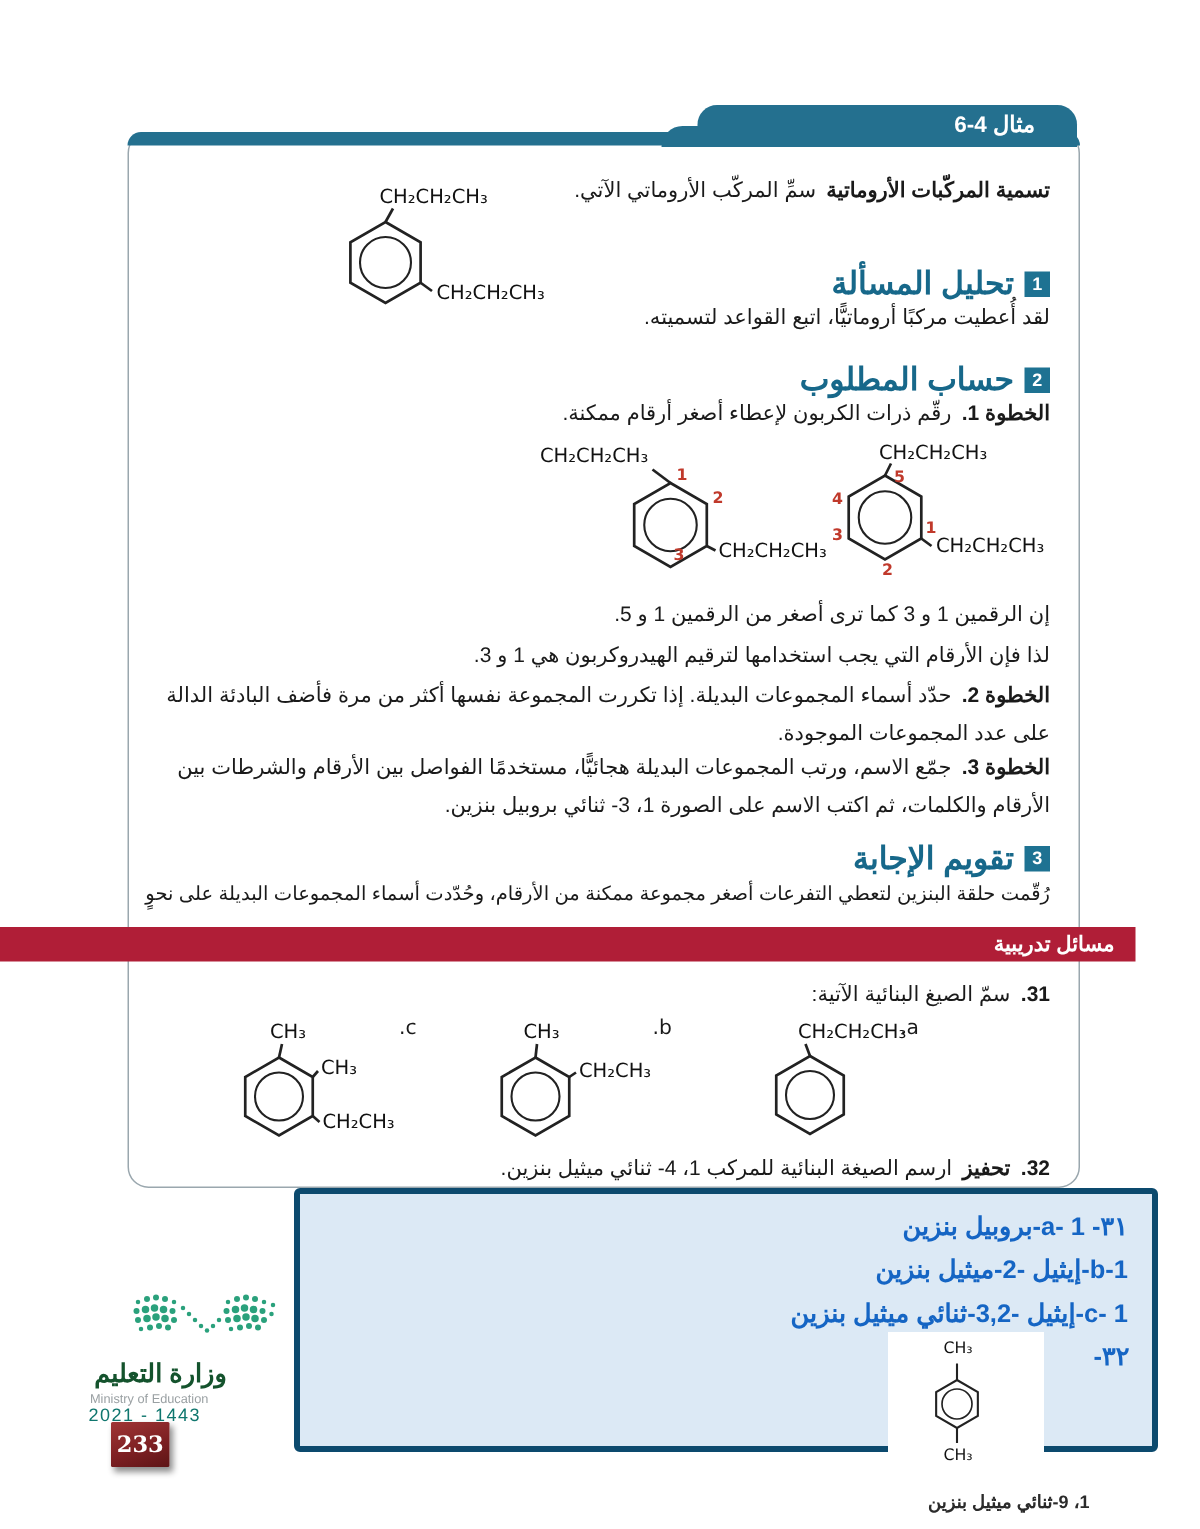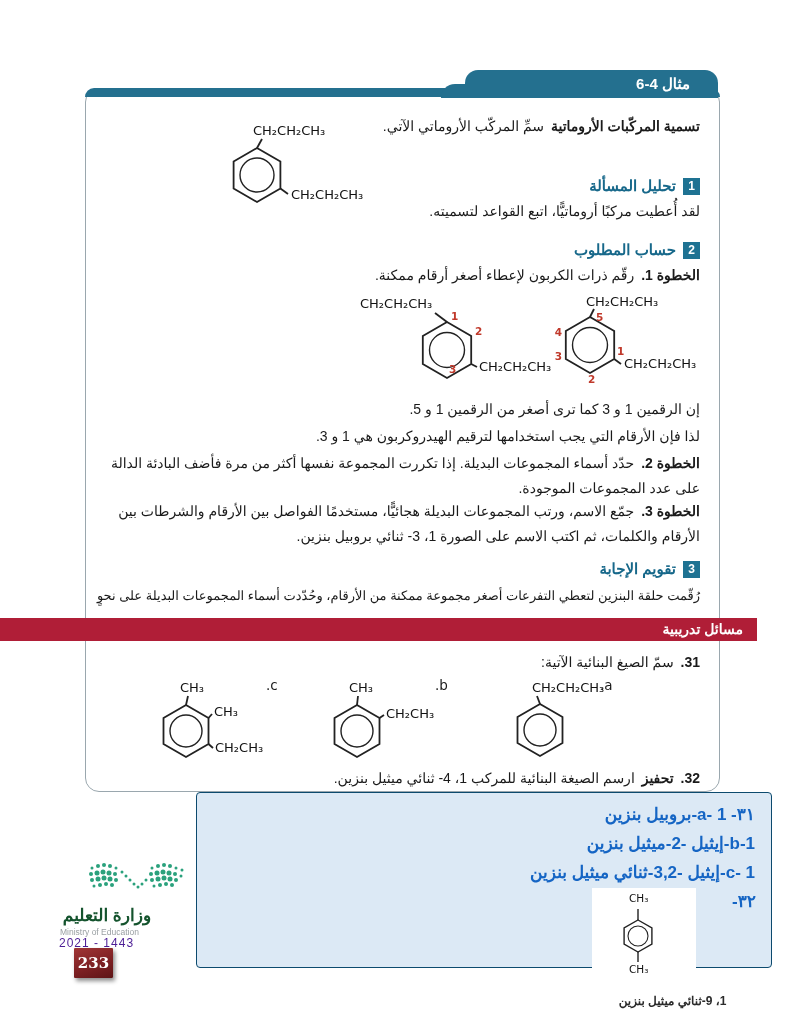--- a/index.html
+++ b/index.html
@@ -15,49 +15,49 @@
   .card{position:absolute;left:85px;top:88px;width:633px;height:702px;background:#fff;
        border:1.5px solid #9aa7ae;border-radius:14px;z-index:1;}
   .card::before{content:"";position:absolute;top:-1px;left:-1px;right:-1px;height:9px;
        background:#24708f;border-radius:13px 13px 0 0;}
   
   .t{position:absolute;direction:rtl;text-align:right;font-size:14px;line-height:25px;z-index:3;margin:0;}
   .t b{margin-left:3px;}
   .sechead{position:absolute;direction:rtl;display:flex;align-items:center;gap:7px;z-index:3;}
   .badge{display:inline-block;width:17px;height:17px;background:#1e7292;color:#fff;font-size:12px;
        font-weight:bold;text-align:center;line-height:17px;}
-  .sectitle{color:#17688a;font-weight:bold;font-size:15px;}
+  .sectitle{color:#17688a;font-weight:bold;font-size:21px;}
   .banner{position:absolute;left:0;top:618px;width:757px;height:23px;background:#b01e37;z-index:4;
        direction:rtl;color:#fff;font-weight:bold;font-size:14px;line-height:23px;padding-right:14px;
        box-sizing:border-box;}
   
   .mol{position:absolute;z-index:3;}
   .mol svg{display:block;}
   .ring{fill:none;stroke:#222;stroke-width:1.8;}
   .ringc{fill:none;stroke:#222;stroke-width:1.4;}
   .bond{stroke:#222;stroke-width:1.8;}
   .formula{font-family:"DejaVu Sans",sans-serif;font-size:13px;fill:#111;}
   .fsmall{font-family:"DejaVu Sans",sans-serif;font-size:10.5px;fill:#111;}
   .rnum{font-family:"DejaVu Sans",sans-serif;font-size:10.5px;font-weight:bold;fill:#c0392b;}
   .ltr-label{position:absolute;font-family:"DejaVu Sans",sans-serif;font-size:13.5px;z-index:3;}
   
   .overlay{position:absolute;left:196px;top:792px;width:576px;height:176px;background:#dce9f5;
-       border:1px solid #0c4a6e;border-radius:4px;box-sizing:border-box;z-index:5;}
+       border:4px solid #0c4a6e;border-radius:4px;box-sizing:border-box;z-index:5;}
   .ansline{direction:rtl;text-align:right;padding:0 16px;margin:0;color:#1565c4;font-weight:bold;
        font-size:17px;line-height:29px;}
   .ans-first{padding-top:7px;}
   .q32num{position:absolute;right:15px;top:98px;color:#1565c4;font-weight:bold;font-size:17px;direction:rtl;}
   .molbox{position:absolute;left:592px;top:888px;width:104px;height:88px;background:#fff;z-index:6;}
   .caption{position:absolute;left:575px;top:994px;width:195px;text-align:center;direction:rtl;
        font-size:12px;font-weight:bold;color:#2b2b2b;z-index:6;}
   
   .min-ar{position:absolute;left:42px;top:905px;width:130px;text-align:center;color:#14532d;
        font-weight:bold;font-size:17px;direction:rtl;z-index:2;}
   .min-en{position:absolute;left:60px;top:927px;font-size:8.5px;color:#9aa0a3;z-index:2;}
-  .year{position:absolute;left:59px;top:936px;font-size:12px;color:#4c1d95;letter-spacing:1px;z-index:2;}
+  .year{position:absolute;left:59px;top:936px;font-size:12px;color:#0f766e;letter-spacing:1px;z-index:2;}
   .pagebox{position:absolute;left:74px;top:948px;width:39px;height:30px;z-index:7;
        background:linear-gradient(160deg,#a03636 0%,#7e2023 55%,#5d1416 100%);
        border-radius:1px;box-shadow:2px 3px 4px rgba(0,0,0,.45);color:#fff;text-align:center;
        line-height:30px;font-family:"DejaVu Serif",serif;font-weight:bold;font-size:15px;}
 </style>
 </head>
 <body>
 
 <div class="page">
 

